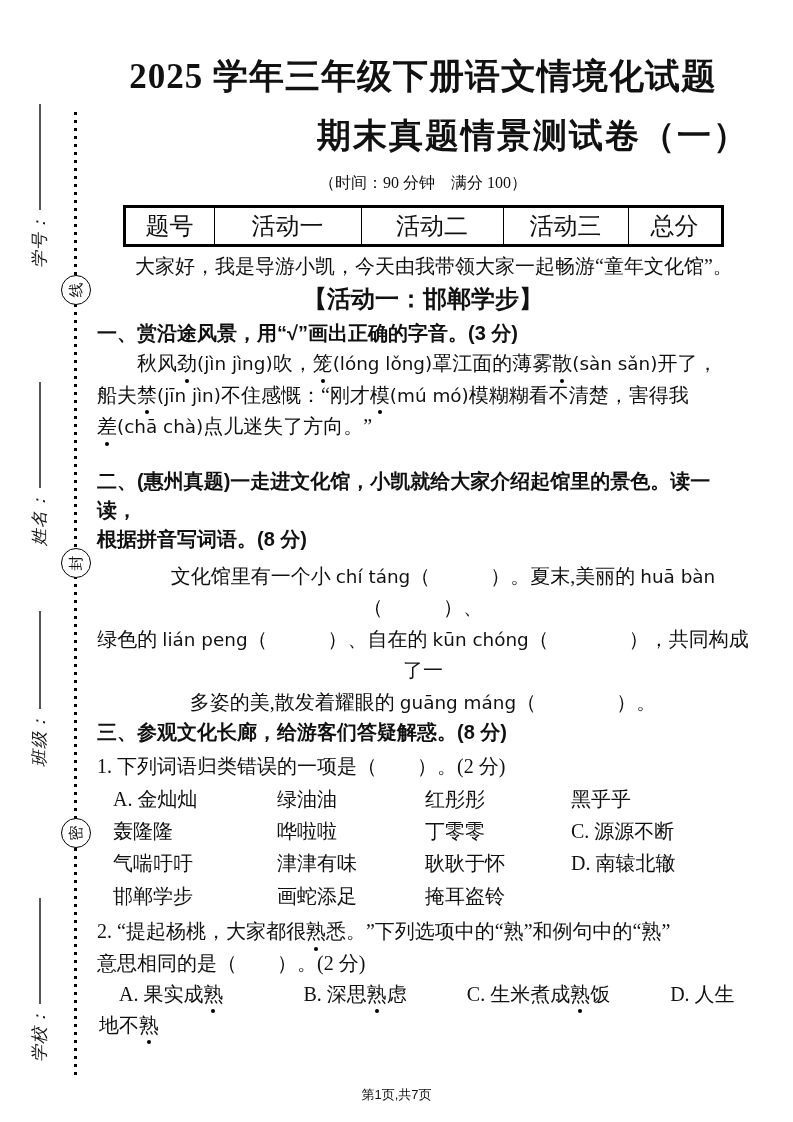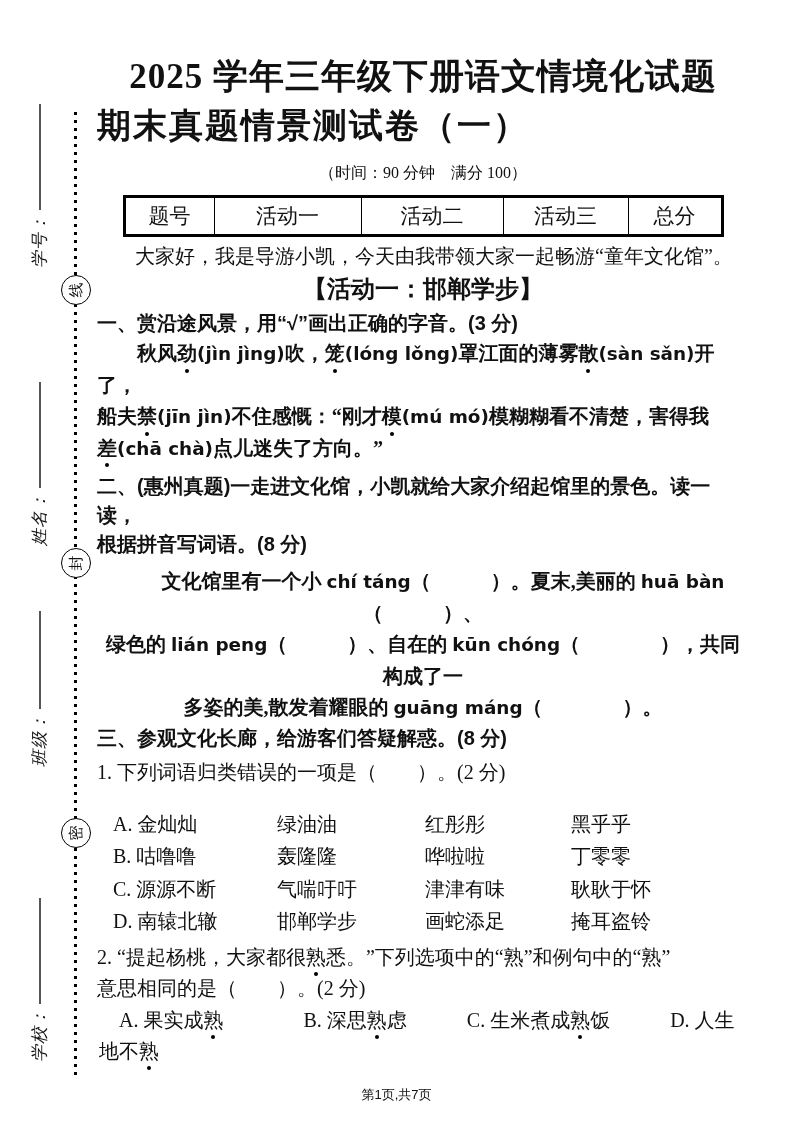--- a/index.html
+++ b/index.html
@@ -10,41 +10,41 @@
              background:repeating-linear-gradient(to bottom,#000 0 3px,transparent 3px 8px);}
   .seal-stamp{position:absolute;left:61px;width:28px;height:28px;border:1.5px solid #000;
               border-radius:50%;background:#fff;display:flex;align-items:center;justify-content:center;
               font-size:15px;transform:rotate(-90deg);z-index:2;}
   .seal-label{position:absolute;left:28px;transform:rotate(-90deg);transform-origin:0 0;
               white-space:nowrap;font-size:17px;font-style:italic;letter-spacing:1px;}
   .sblank{display:inline-block;width:106px;height:2px;background:#555;vertical-align:4px;margin-left:4px;}
   
   .content{position:absolute;left:97px;top:52px;width:652px;}
   .title1{font-size:35px;font-weight:900;text-align:center;line-height:50px;letter-spacing:1px;}
-  .title2{font-size:34px;font-weight:900;text-align:left;line-height:48px;letter-spacing:2px;}
+  .title2{font-size:34px;font-weight:900;text-align:right;line-height:48px;margin-top:10px;letter-spacing:2px;}
   .subtitle{font-size:16px;text-align:center;line-height:26px;margin-top:10px;}
   table.score{border-collapse:collapse;margin:9px auto 0;border:3px solid #000;}
-  table.score td{border:1.5px solid #000;text-align:center;font-size:21px;height:36px;padding:0 4px;}
+  table.score td{border:1.5px solid #000;text-align:center;font-size:24px;height:36px;padding:0 4px;}
   .c0{width:80px}.c1{width:138px}.c2{width:133px}.c3{width:116px}.c4{width:84px}
   .intro{font-size:20px;line-height:27px;margin-top:6px;text-indent:38px;}
   .act-head{font-family:"Liberation Sans","DejaVu Sans",sans-serif;font-weight:bold;
             font-size:24px;text-align:center;line-height:30px;margin-top:4px;}
   .q-head{font-family:"Liberation Sans","DejaVu Sans",sans-serif;font-weight:bold;
           font-size:20px;line-height:29px;margin-top:5px;}
   .q-head.tight{margin-top:0;line-height:28px;}
   .bodyline{font-size:20px;line-height:31.5px;}
-  .para{margin-top:0;font-weight:bold;}
+  .para{margin-top:0;}
   .q2lines{margin-top:8px;text-align:center;}
   .q3gap{margin-top:0;}
   .py{font-family:"DejaVu Sans","Liberation Sans",sans-serif;font-size:0.92em;}
   .dot{position:relative;display:inline-block;}
   .dot::after{content:"";position:absolute;left:50%;bottom:-3px;width:4px;height:4px;
               margin-left:-2px;background:#000;border-radius:50%;}
   .opt-grid{display:grid;grid-template-columns:164px 148px 146px auto;padding-left:16px;
-            font-size:20px;line-height:32.4px;margin-top:20px;}
+            font-size:20px;line-height:32.4px;}
   .opt-line{font-size:20px;line-height:31px;padding-left:2px;}
   .stem2{margin-top:4px;}
   .footer{position:absolute;left:0;bottom:18px;width:100%;text-align:center;font-size:13px;
           font-family:Liberation Sans, sans-serif;}
 </style>
 </head>
 <body>
 
 <div class="page">
 
@@ -89,37 +89,36 @@
 
     <div class="act-head">【活动一：邯郸学步】</div>
 
     <div class="q-head">一、赏沿途风景，用“√”画出正确的字音。(3 分)</div>
     <div class="para">
       <div class="bodyline"><span>　　秋风</span><span class="dot">劲</span><span class="py">(jìn  jìng)</span><span>吹，</span><span class="dot">笼</span><span class="py">(lóng  lǒng)</span><span>罩江面的薄雾</span><span class="dot">散</span><span class="py">(sàn  sǎn)</span><span>开了，</span></div>
       <div class="bodyline"><span>船夫</span><span class="dot">禁</span><span class="py">(jīn  jìn)</span><span>不住感慨：“刚才</span><span class="dot">模</span><span class="py">(mú  mó)</span><span>模糊糊看不清楚，害得我</span></div>
       <div class="bodyline"><span></span><span class="dot">差</span><span class="py">(chā  chà)</span><span>点儿迷失了方向。”</span></div>
     </div>
 
-    <div class="q-head" style="margin-top:8px">二、(惠州真题)一走进文化馆，小凯就给大家介绍起馆里的景色。读一读，</div>
+    <div class="q-head" style="margin-top:24px">二、(惠州真题)一走进文化馆，小凯就给大家介绍起馆里的景色。读一读，</div>
     <div class="q-head tight">根据拼音写词语。(8 分)</div>
     <div class="para q2lines">
       <div class="bodyline"><span>　　文化馆里有一个小 </span><span class="py">chí táng</span><span>（　　　）。夏末,美丽的 </span><span class="py">huā bàn</span><span>（　　　）、</span></div>
       <div class="bodyline"><span>绿色的 </span><span class="py">lián peng</span><span>（　　　）、自在的 </span><span class="py">kūn chóng</span><span>（　　　　），共同构成了一</span></div>
       <div class="bodyline"><span>多姿的美,散发着耀眼的 </span><span class="py">guāng máng</span><span>（　　　　）。</span></div>
     </div>
 
     <div class="q-head q3gap">三、参观文化长廊，给游客们答疑解惑。(8 分)</div>
 
     <div class="bodyline" style="margin-top:4px">1. 下列词语归类错误的一项是（　　）。(2 分)</div>
     <div class="opt-grid">
       <span>A. 金灿灿</span>
       <span>绿油油</span>
       <span>红彤彤</span>
       <span>黑乎乎</span>
-      <span>B. 咕噜噜</span>
       <span>轰隆隆</span>
       <span>哗啦啦</span>
       <span>丁零零</span>
       <span>C. 源源不断</span>
       <span>气喘吁吁</span>
       <span>津津有味</span>
       <span>耿耿于怀</span>
       <span>D. 南辕北辙</span>
       <span>邯郸学步</span>
       <span>画蛇添足</span>

